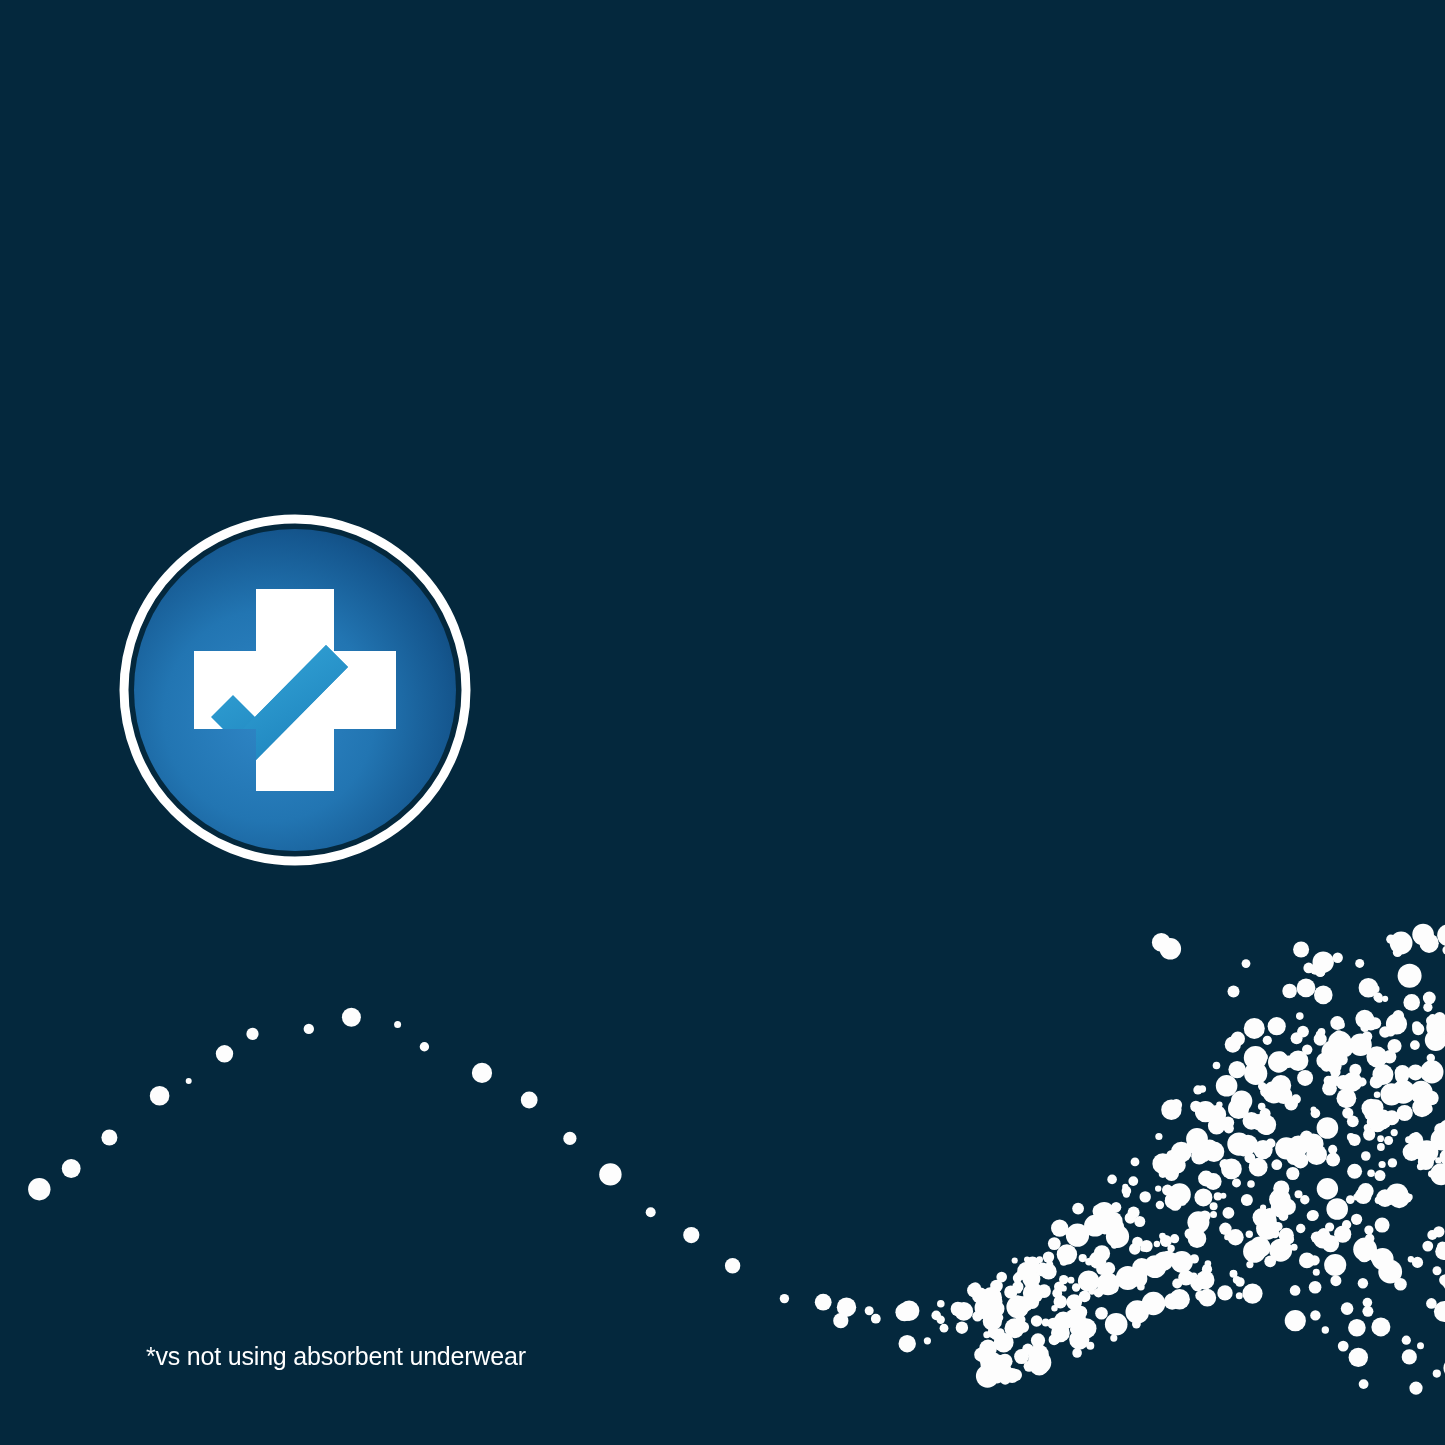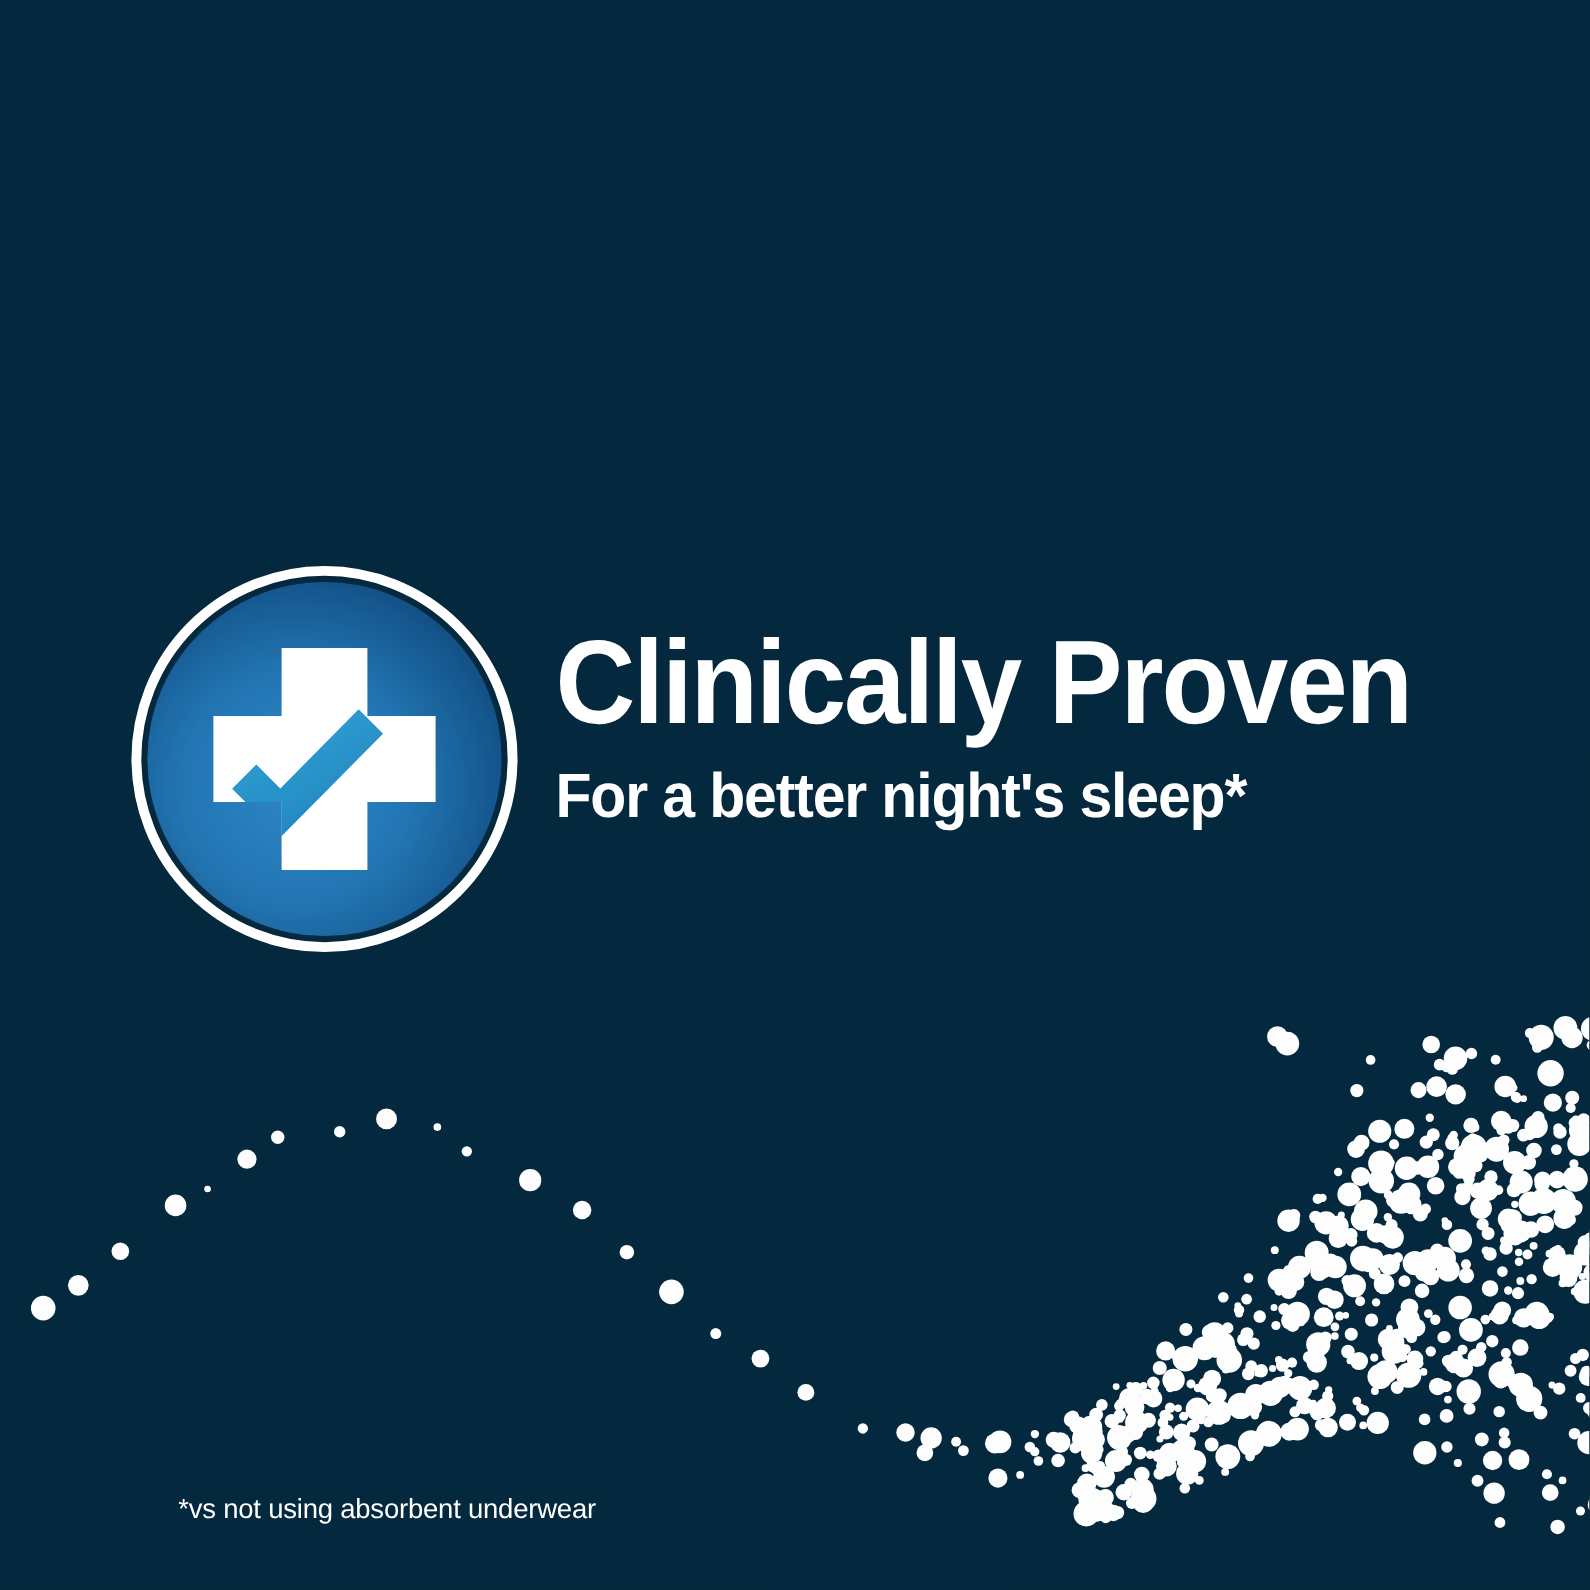--- a/index.html
+++ b/index.html
@@ -68,21 +68,21 @@
     white-space: nowrap;
     transform: scaleX(0.94);
     transform-origin: left center;
   }
 
   
   #footnote {
     position: absolute;
     left: 146px;
     top: 1343px;
-    margin: 16px;
+    margin: 0;
     font-family: "Liberation Sans", sans-serif;
     font-weight: normal;
     font-size: 25px;
     line-height: 1.1;
     letter-spacing: -0.2px;
     color: #ffffff;
     white-space: nowrap;
   }
 </style>
 </head>
@@ -732,20 +732,16 @@
     <path d="M 138 76 L 216 76 L 216 138 L 278 138 L 278 216 L 216 216
              L 216 278 L 138 278 L 138 216 L 76 216 L 76 138 L 138 138 Z" fill="#ffffff"></path>
 
     <g clip-path="url(#crossClip)">
       <path d="M 214 126 L 236 148 L 143 242 L 99 198 L 121 176 L 143 198 Z" fill="url(#checkGrad)" transform="translate(-6,6)"></path>
     </g>
 
     <path d="M 208 132 L 230 154 L 137 248 L 115 226 Z" fill="url(#checkGrad)" clip-path="url(#crossClip)"></path>
   </svg>
 
-  <div id="text-block">
-    <h1 id="headline">Clinically Proven</h1>
-    <p id="subhead">For a better night's sleep*</p>
-  </div>
 
   <p id="footnote">*vs not using absorbent underwear</p>
 
 </div>
 
 </body></html>

